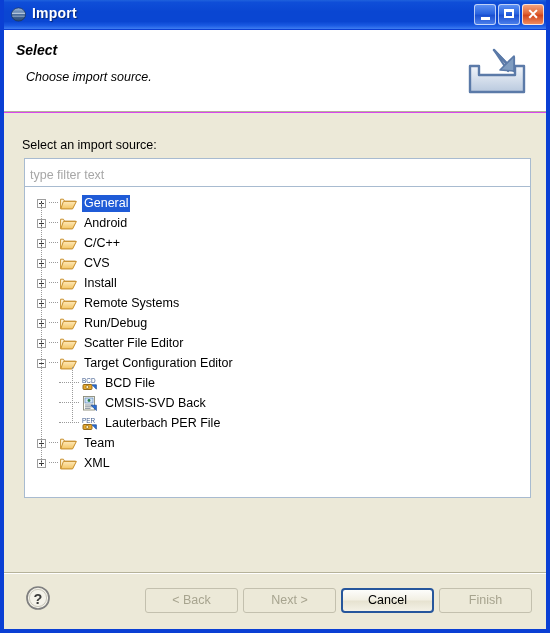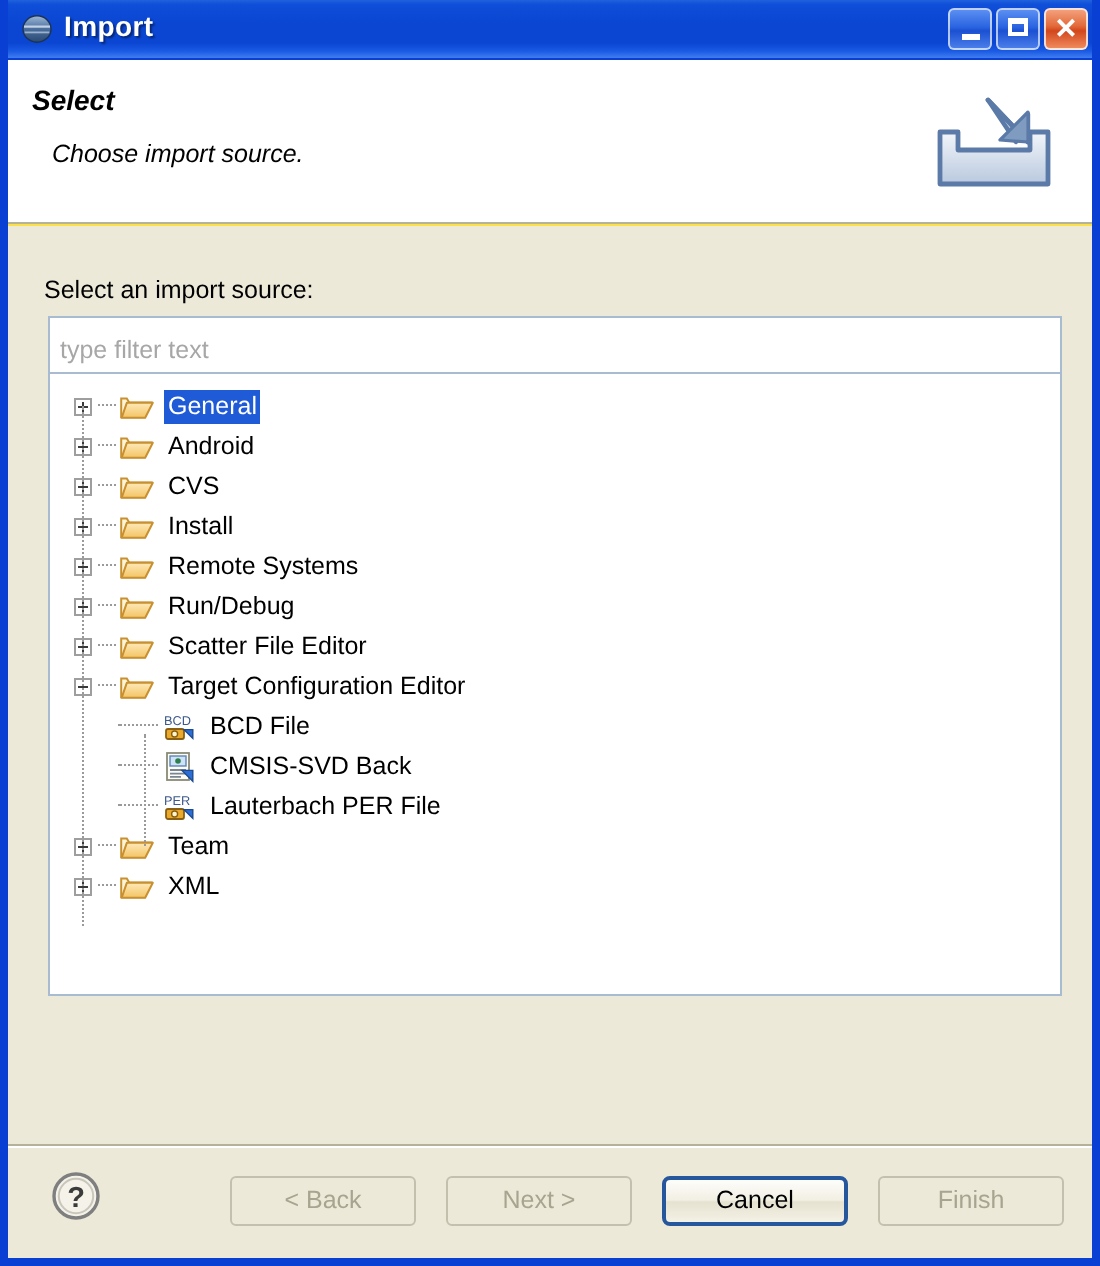--- a/index.html
+++ b/index.html
@@ -11,21 +11,21 @@
     font-family: "Liberation Sans", sans-serif;
     -webkit-font-smoothing: none;
   }
 
   
   #dialog-window {
     position: relative;
     width: 550px;
     height: 633px;
     box-sizing: border-box;
-    background: #fde047;
+    background: #d946ef;
     border-left: 4px solid #0a3fd4;
     border-right: 4px solid #0a3fd4;
     border-bottom: 4px solid #0a3fd4;
     overflow: hidden;
   }
 
   
   .titlebar {
     position: absolute;
     left: -4px;
@@ -304,21 +304,21 @@
     top: 471px;
     width: 28px;
     height: 28px;
     cursor: pointer;
   }
   .btn-row {
     position: absolute;
     right: 14px;
     top: 475px;
     display: flex;
-    gap: 15px;
+    gap: 5px;
   }
   .btn {
     width: 93px;
     height: 25px;
     box-sizing: border-box;
     font-family: "Liberation Sans", sans-serif;
     font-size: 12.5px;
     border-radius: 3px;
     background: #ece9d8;
     border: 1px solid #c3c0ae;
@@ -431,20 +431,35 @@
                 <path d="M0.6 3.2 L0.6 12.6 L12.2 12.6 L15.6 5.2 L4.6 5.2 L3.4 3.2 Z" fill="#fff4d6" stroke="#c8902f" stroke-width="1"></path>
                 <path d="M3.4 5.4 L16.4 5.4 L12.6 12.9 L0.8 12.9 Z" fill="url(#fg2)" stroke="#c8902f" stroke-width="1" stroke-linejoin="round"></path>
               </svg></span>
             <span class="node-label">Android</span>
           </div>
           <div class="tree-row level0">
             <span class="twisty plus"></span>
             <span class="guide"></span>
             <span class="folder-icon"><svg width="17" height="14" viewBox="0 0 17 14">
                 <defs>
+                  <linearGradient id="fg3" x1="0" y1="0" x2="0" y2="1">
+                    <stop offset="0" stop-color="#ffe9b8"></stop>
+                    <stop offset="1" stop-color="#f3c564"></stop>
+                  </linearGradient>
+                </defs>
+                <path d="M0.6 3.2 L0.6 12.6 L12.2 12.6 L15.6 5.2 L4.6 5.2 L3.4 3.2 Z" fill="#fff4d6" stroke="#c8902f" stroke-width="1"></path>
+                <path d="M3.4 5.4 L16.4 5.4 L12.6 12.9 L0.8 12.9 Z" fill="url(#fg3)" stroke="#c8902f" stroke-width="1" stroke-linejoin="round"></path>
+              </svg></span>
+            <span class="node-label">C/C++</span>
+          </div>
+          <div class="tree-row level0">
+            <span class="twisty plus"></span>
+            <span class="guide"></span>
+            <span class="folder-icon"><svg width="17" height="14" viewBox="0 0 17 14">
+                <defs>
                   <linearGradient id="fg4" x1="0" y1="0" x2="0" y2="1">
                     <stop offset="0" stop-color="#ffe9b8"></stop>
                     <stop offset="1" stop-color="#f3c564"></stop>
                   </linearGradient>
                 </defs>
                 <path d="M0.6 3.2 L0.6 12.6 L12.2 12.6 L15.6 5.2 L4.6 5.2 L3.4 3.2 Z" fill="#fff4d6" stroke="#c8902f" stroke-width="1"></path>
                 <path d="M3.4 5.4 L16.4 5.4 L12.6 12.9 L0.8 12.9 Z" fill="url(#fg4)" stroke="#c8902f" stroke-width="1" stroke-linejoin="round"></path>
               </svg></span>
             <span class="node-label">CVS</span>
           </div>

